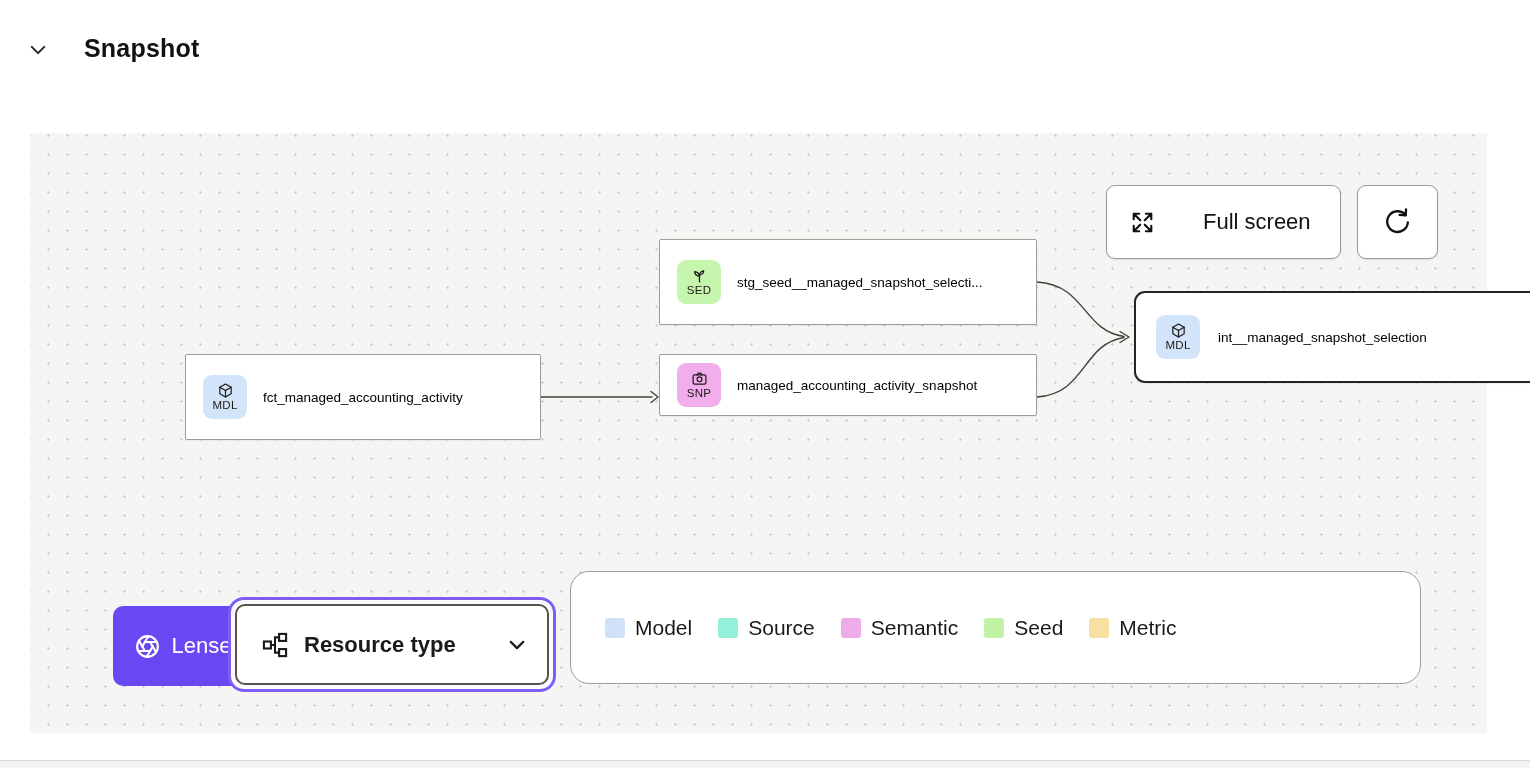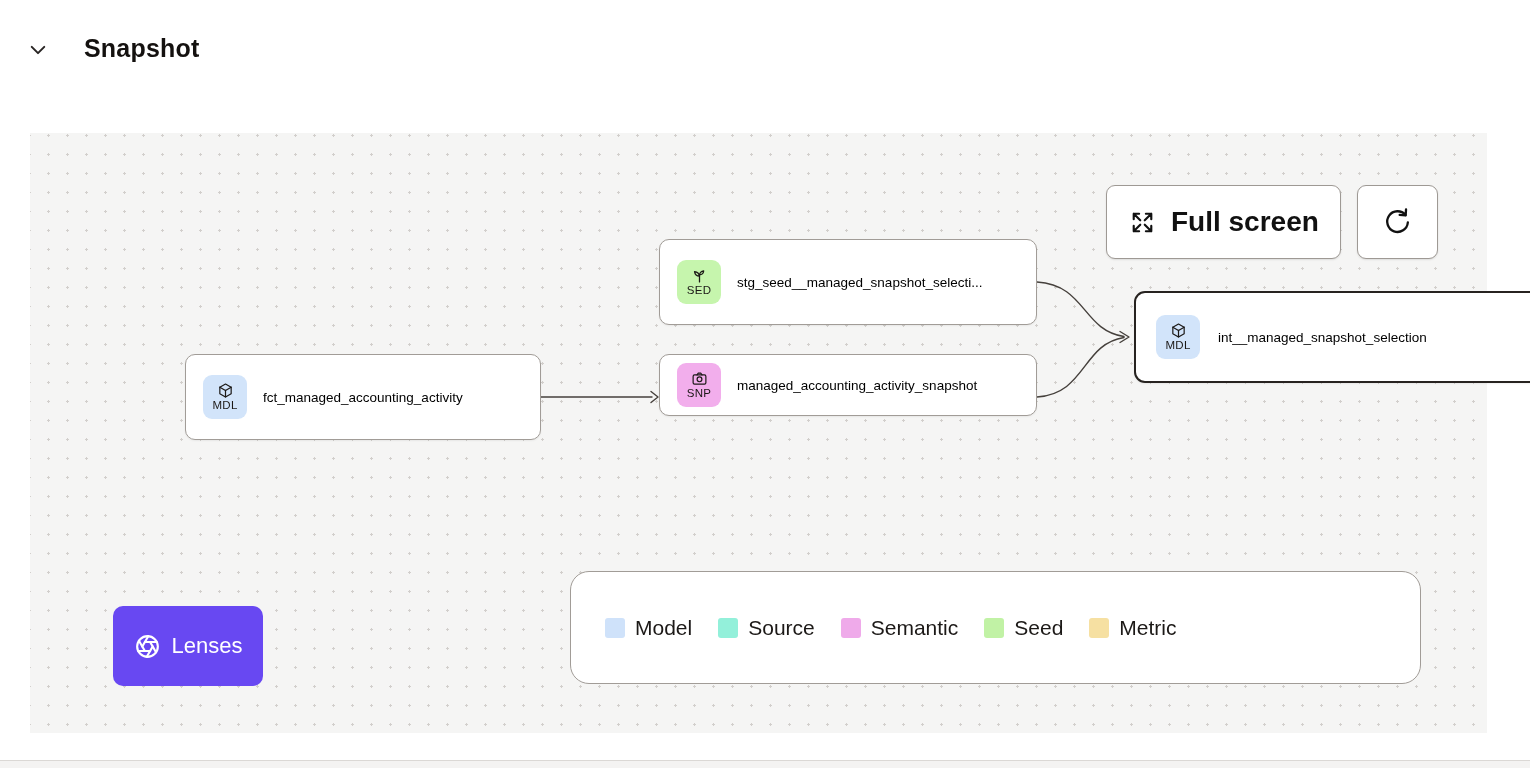--- a/index.html
+++ b/index.html
@@ -13,27 +13,27 @@
 
   
   .canvas{position:absolute;left:30px;top:133px;width:1457px;height:600px;background:#f5f5f4;
     background-image:radial-gradient(#d2cfcc 1.1px,transparent 1.1px);background-size:19px 19px;background-position:9px 12px;}
   .edges{position:absolute;left:0;top:0;width:1457px;height:600px;pointer-events:none;}
 
   
   .tbtn{position:absolute;display:flex;align-items:center;background:#fff;border:1px solid #9e9994;
     border-radius:9px;box-shadow:0 1px 2px rgba(0,0,0,.10);cursor:pointer;box-sizing:border-box;}
   .btn-full{left:1076px;top:52px;width:235px;height:74px;padding-left:22px;gap:15px;}
-  .btn-full .lbl{font-size:28px;font-weight:700;color:#111;}
+  .btn-full .lbl{font-size:22px;font-weight:400;color:#111;margin-left:32px;}
   .btn-refresh{left:1327px;top:52px;width:81px;height:74px;justify-content:center;}
   .icon{display:inline-flex;color:#1c1917;}
 
   
   .node{position:absolute;display:flex;align-items:center;background:#fff;border:1px solid #a19c97;
-    border-radius:10px;box-sizing:border-box;padding-left:17px;gap:16px;box-shadow:0 1px 2px rgba(0,0,0,.06);cursor:pointer;}
+    border-radius:2px;box-sizing:border-box;padding-left:17px;gap:16px;box-shadow:0 1px 2px rgba(0,0,0,.06);cursor:pointer;}
   .node.selected{border:2px solid #272320;border-radius:11px;}
   .n-seed{left:629px;top:106px;width:378px;height:86px;}
   .n-fct{left:155px;top:221px;width:356px;height:86px;}
   .n-snp{left:629px;top:221px;width:378px;height:62px;}
   .n-int{left:1104px;top:158px;width:440px;height:92px;padding-left:20px;gap:18px;}
   .badge{width:44px;height:44px;border-radius:9px;display:flex;flex-direction:column;align-items:center;
     justify-content:center;gap:1px;flex:none;}
   .badge .btxt{font-size:11.5px;font-weight:500;letter-spacing:.3px;color:#1c1917;line-height:1;}
   .nlabel{font-size:13.5px;color:#000000;white-space:nowrap;}
 
@@ -194,17 +194,35 @@
           <line x1="9.69" y1="8" x2="20.27" y2="8"></line>
           <line x1="7.38" y1="12" x2="12.67" y2="2.84"></line>
           <line x1="9.69" y1="16" x2="4.4" y2="6.84"></line>
           <line x1="14.31" y1="16" x2="3.73" y2="16"></line>
           <line x1="16.62" y1="12" x2="11.33" y2="21.16"></line>
         </svg>
       </span>
       <span class="ltxt">Lenses</span>
     </div>
 
+    <div class="rt-outer">
+      <div class="rt-inner">
+        <span class="icon">
+          <svg width="28" height="28" viewBox="0 0 24 24" fill="none" stroke="#1c1917" stroke-width="1.8" stroke-linejoin="miter">
+            <rect x="2.5" y="9" width="6" height="6"></rect>
+            <rect x="15.5" y="2.5" width="6" height="6"></rect>
+            <rect x="15.5" y="15.5" width="6" height="6"></rect>
+            <path d="M8.5 12 H12 M12 12 V5.5 H15.5 M12 12 V18.5 H15.5"></path>
+          </svg>
+        </span>
+        <span class="rtxt">Resource type</span>
+        <span class="icon">
+          <svg width="20" height="20" viewBox="0 0 16 16">
+              <path d="M3 5.5 L8 10.5 L13 5.5" fill="none" stroke="#1c1917" stroke-width="1.7" stroke-linecap="round" stroke-linejoin="round"></path>
+            </svg>
+        </span>
+      </div>
+    </div>
 
   </div>
 
   <div class="bottom-strip"></div>
 </div>
 
 </body></html>

